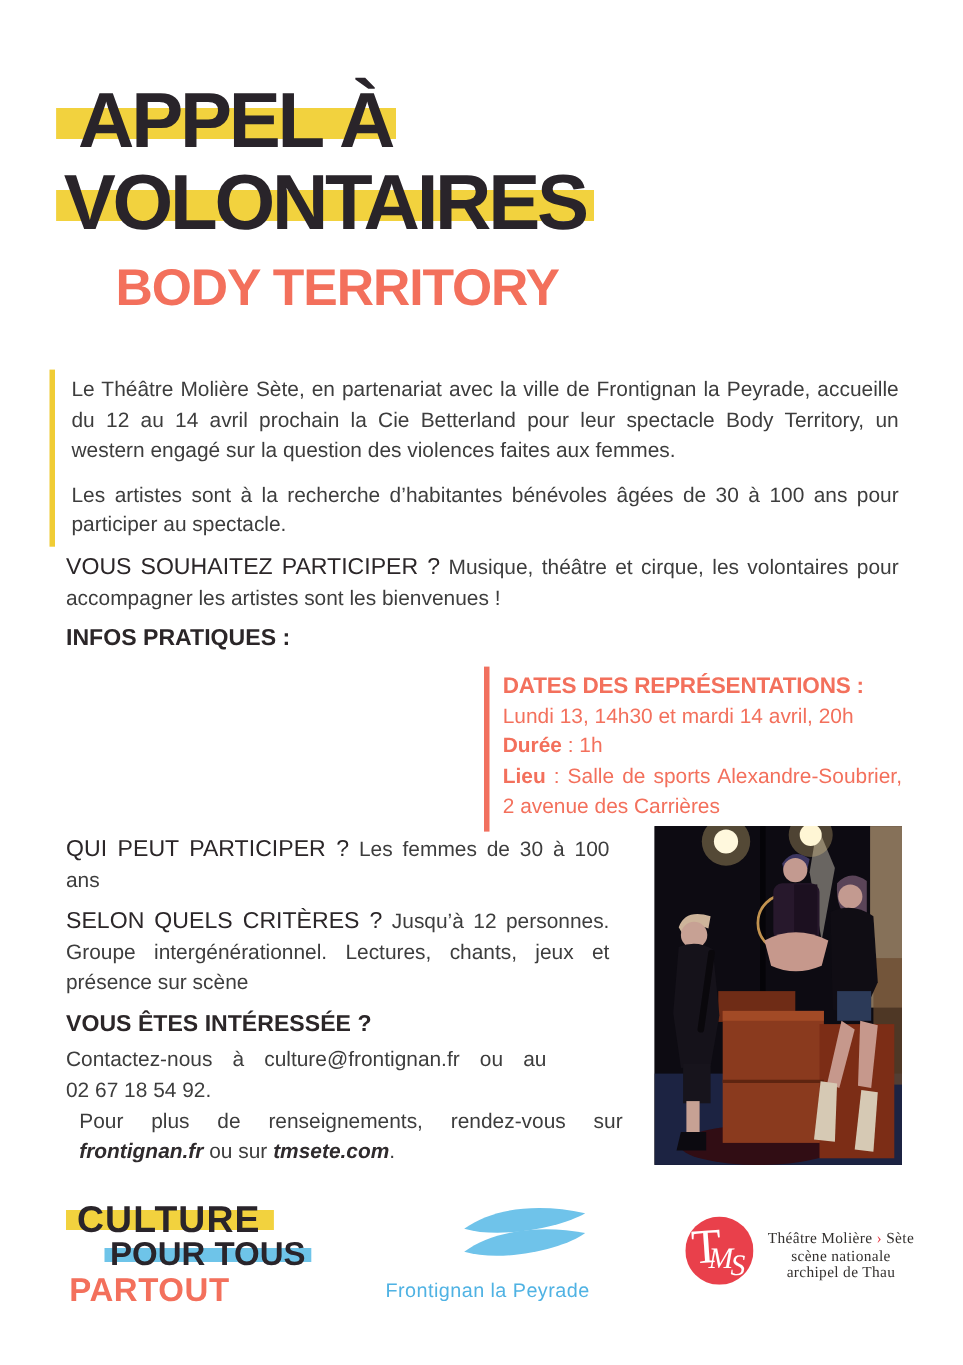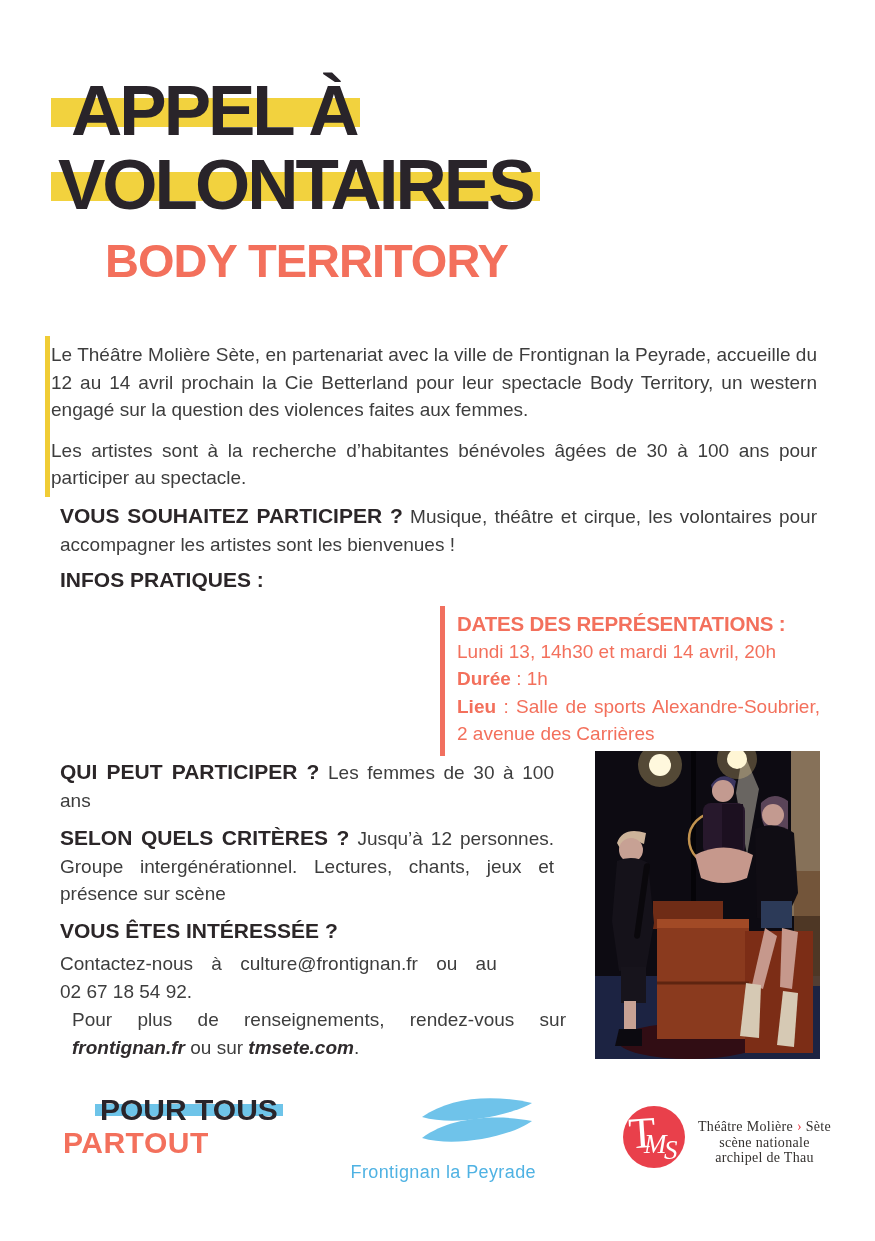--- a/index.html
+++ b/index.html
@@ -13,25 +13,25 @@
   .hl{display:inline-block;font-weight:700;font-size:71px;line-height:74px;
       letter-spacing:-3px;color:#29242a;
       background-image:linear-gradient(180deg,transparent 33%,#f2d23e 33%,#f2d23e 71%,transparent 71%);}
   .hl1{padding:0 4px 0 20px;}
   .hl2{padding:0 7px;}
   .subtitle{margin:14px 0 0 54px;font-weight:700;font-size:47px;line-height:50px;
             letter-spacing:-1px;color:#f3705c;}
 
   
   .intro{left:45px;top:336px;width:772px;box-sizing:border-box;
-         border-left:5px solid #f0cc35;padding:5px 0 5px 1px;}
+         border-left:5px solid #f0cc35;padding:5px 0 5px 15px;}
   .body-text{font-size:19px;line-height:27.5px;color:#3d3d3d;text-align:justify;margin:0;}
   .intro .body-text + .body-text{margin-top:13px;}
 
-  .inline-h{font-weight:700;font-size:21px;color:#2b2628;}
+  .inline-h{font-weight:400;font-size:21px;color:#2b2628;}
   .sec-h{font-size:21px;font-weight:700;color:#2b2628;margin:0;}
 
   .participate{left:60px;top:502px;width:757px;}
   .infos-h{left:60px;top:568px;}
 
   
   .col{box-sizing:border-box;border-left:5px solid #f1705f;padding:4px 0 8px 12px;
        color:#f3705c;font-size:19px;line-height:27.5px;}
   .col1{left:45px;top:606px;width:346px;}
   .col2{left:440px;top:606px;width:380px;}
@@ -147,20 +147,21 @@
       <path d="M160,78 q20,-9 39,4 l4,60 -14,31 -27,-6 z" fill="#100d14"></path>
       <rect x="166" y="150" width="31" height="27" fill="#2c3a58"></rect>
       <path d="M170,177 l-13,57 11,4 14,-53 z" fill="#c6988c"></path>
       <path d="M187,177 l-2,59 12,2 6,-57 z" fill="#c6988c"></path>
       <path d="M151,232 l15,2 -2,53 -19,-2 z" fill="#d6c9b4"></path>
       <path d="M188,240 l15,2 -4,54 -17,-2 z" fill="#d6c9b4"></path>
     </svg>
   </div>
 
   <div class="abs culture">
+    <span class="cl"><span class="cl1">CULTURE</span></span>
     <span class="cl"><span class="cl3">POUR TOUS</span></span>
     <span class="cl cl2">PARTOUT</span>
   </div>
 
   <div class="abs frontignan">
     <svg width="120" height="56" viewBox="0 0 120 56">
       <path d="M6,23 C34,3 76,0 116,9 C96,21 40,33 6,23 Z" fill="#6fc3ea"></path>
       <path d="M6,44 C34,23 80,20 116,27 C96,42 40,54 6,44 Z" fill="#6fc3ea"></path>
     </svg>
     <div class="fr-name">Frontignan la Peyrade</div>

